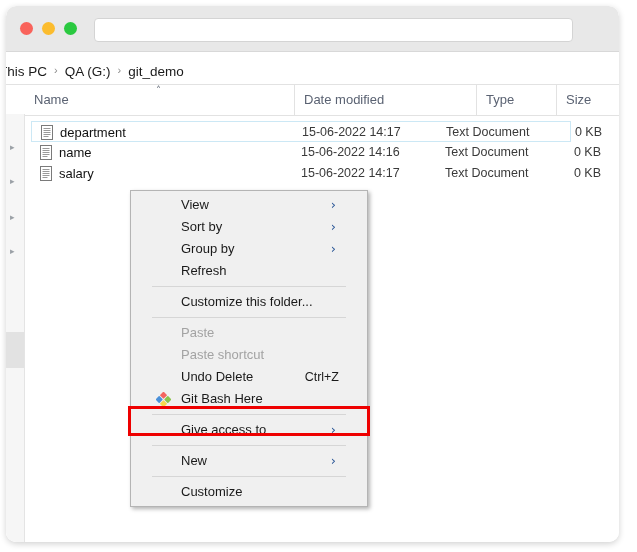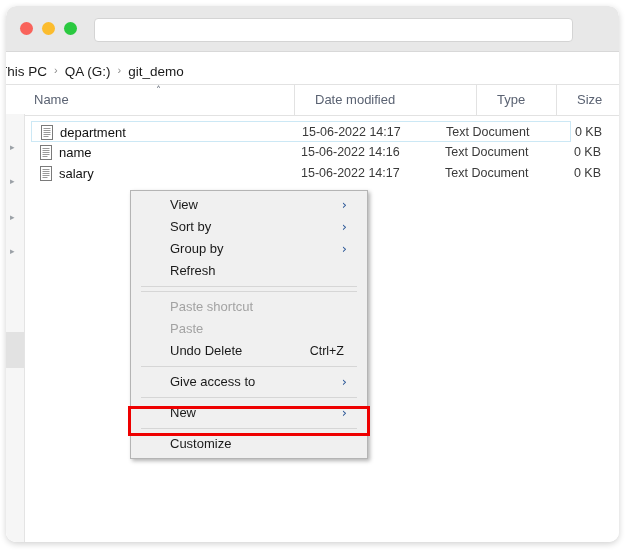--- a/index.html
+++ b/index.html
@@ -128,21 +128,21 @@
     background: #ffffff;
   }
   .col {
     position: absolute;
     top: 0;
     height: 30px;
     line-height: 30px;
     font-size: 13px;
     color: #5a6272;
     box-sizing: border-box;
-    padding-left: 20px;
+    padding-left: 9px;
     white-space: nowrap;
   }
   .col.divider { border-left: 1px solid #e2e2e2; }
   #col-name { left: 20px;  width: 268px; padding-left: 8px;}
   #col-date { left: 288px; width: 146px; }
   #col-type { left: 434px; width: 116px; margin-left: 36px; }
   #col-size { left: 550px; width: 42px;  }
 
   #sort-caret {
     position: absolute;
@@ -264,21 +264,21 @@
   
   #context-menu {
     position: absolute;
     left: 130px;
     top: 190px;
     width: 238px;
     background: #f0f0f0;
     border: 1px solid #b4b4b4;
     box-shadow: 2px 2px 4px rgba(0,0,0,0.30);
     box-sizing: border-box;
-    padding: 3px 4px;
+    padding: 3px 15px;
     z-index: 50;
   }
   .menu-item {
     position: relative;
     height: 22px;
     line-height: 22px;
     padding-left: 35px;
     padding-right: 10px;
     font-size: 13px;
     color: #1a1a1a;
@@ -292,21 +292,21 @@
     right: 16px;
     top: 0;
     height: 22px;
     line-height: 22px;
     font-size: 13px;
     color: #2b5797;
     font-family: "DejaVu Sans", sans-serif;
   }
   .shortcut {
     position: absolute;
-    right: 19px;
+    right: 13px;
     top: 0;
     height: 22px;
     line-height: 22px;
     font-size: 12.5px;
     color: #1a1a1a;
   }
   .menu-sep {
     height: 1px;
     background: #d6d6d6;
     margin: 4px 4px 4px 32px;
@@ -446,37 +446,49 @@
       <span class="label">Group by</span>
       <span class="submenu-arrow">›</span>
     </div>
 
     <div class="menu-item">
       <span class="label">Refresh</span>
     </div>
 
     <div class="menu-sep full"></div>
 
+    <div class="menu-item">
+      <span class="label">Customize this folder...</span>
+    </div>
 
     <div class="menu-sep full"></div>
+
+    <div class="menu-item disabled">
+      <span class="label">Paste</span>
+    </div>
 
     <div class="menu-item disabled">
       <span class="label">Paste shortcut</span>
     </div>
 
-    <div class="menu-item disabled">
-      <span class="label">Paste</span>
-    </div>
-
     <div class="menu-item">
       <span class="label">Undo Delete</span>
       <span class="shortcut">Ctrl+Z</span>
     </div>
 
 
+    <div class="menu-item">
+      <svg class="git-icon" viewBox="0 0 16 16">
+        <rect x="5.2" y="0.6" width="5.6" height="5.6" rx="0.8" transform="rotate(45 8 3.4)" fill="#f4645f"></rect>
+        <rect x="9.8" y="5.2" width="5.6" height="5.6" rx="0.8" transform="rotate(45 12.6 8)" fill="#8bc34a"></rect>
+        <rect x="0.6" y="5.2" width="5.6" height="5.6" rx="0.8" transform="rotate(45 3.4 8)" fill="#4a90d9"></rect>
+        <rect x="5.2" y="9.8" width="5.6" height="5.6" rx="0.8" transform="rotate(45 8 12.6)" fill="#f7d94c"></rect>
+      </svg>
+      <span class="label">Git Bash Here</span>
+    </div>
 
     <div class="menu-sep full"></div>
 
     <div class="menu-item">
       <span class="label">Give access to</span>
       <span class="submenu-arrow">›</span>
     </div>
 
     <div class="menu-sep full"></div>
 

